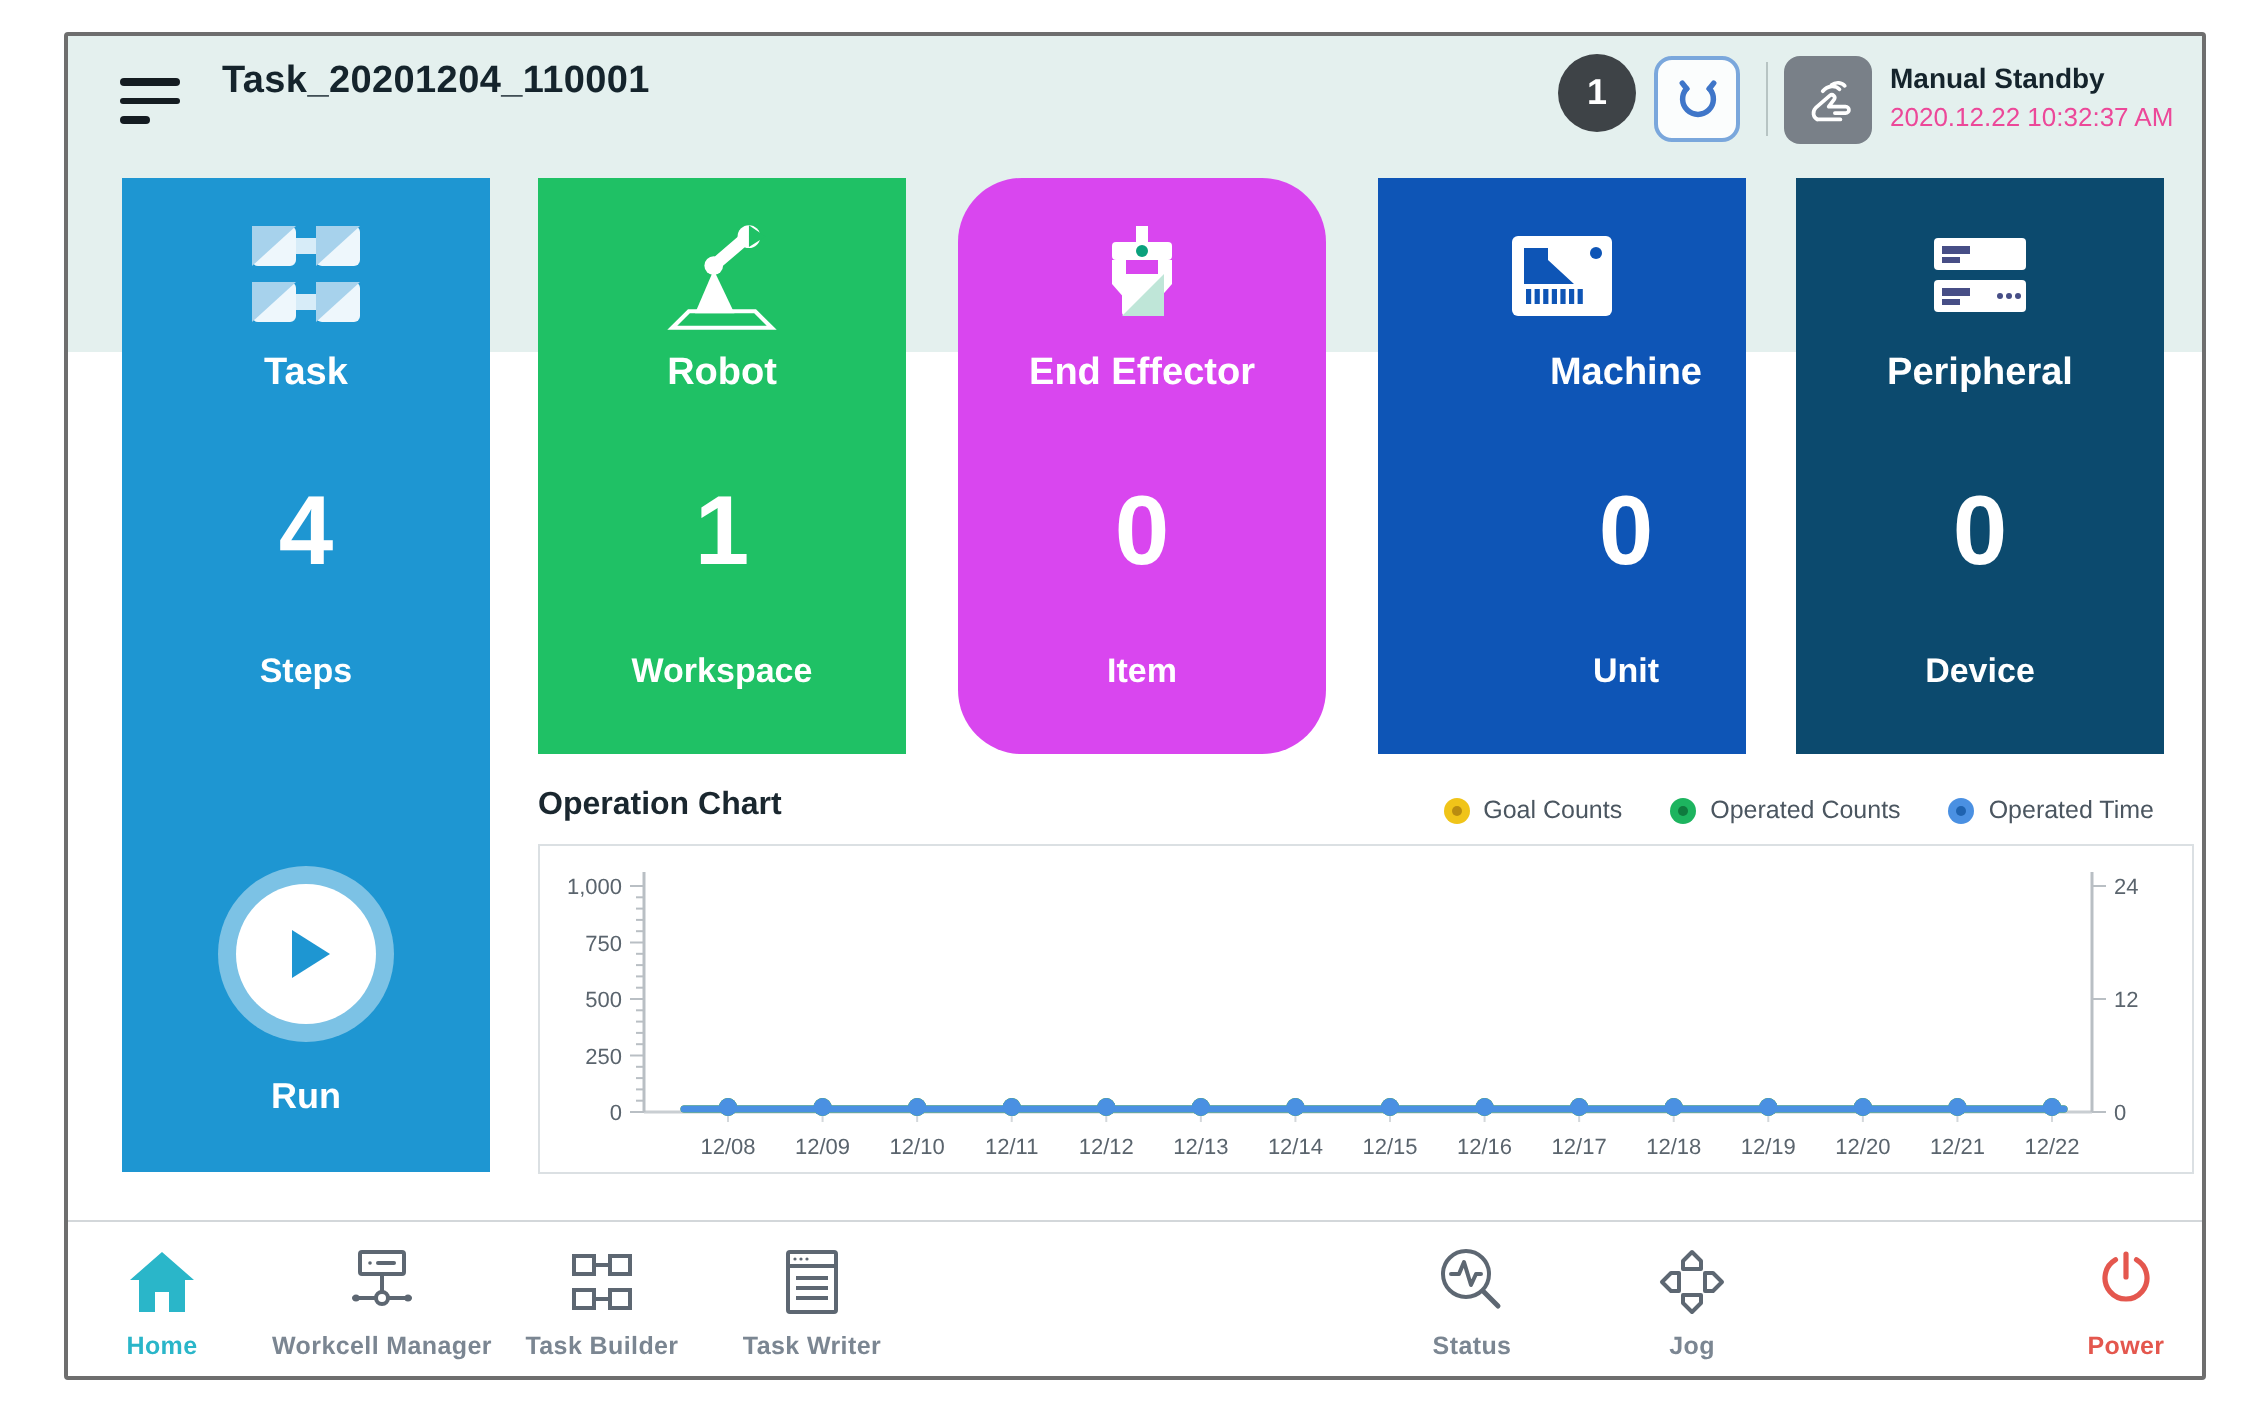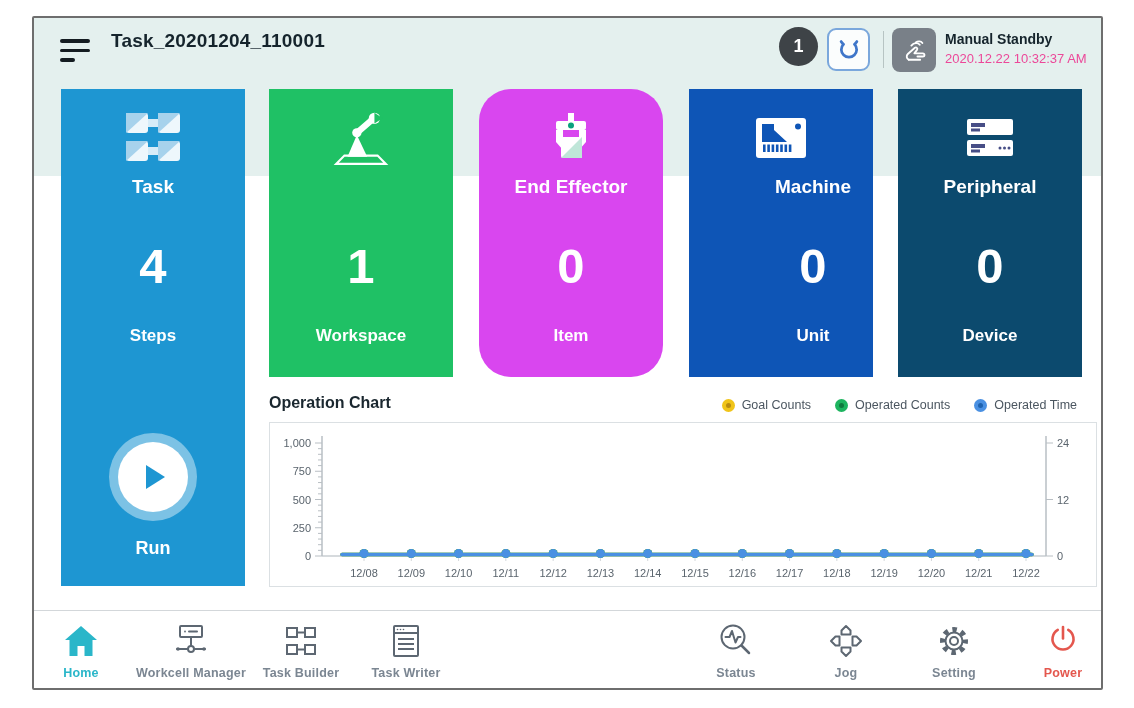--- a/index.html
+++ b/index.html
@@ -126,20 +126,21 @@
     <div class="cicon">
       <svg width="58" height="56" viewBox="0 0 56 54">
         <polygon points="12,44 44,44 52,52 4,52" fill="none" stroke="#fff" stroke-width="2"></polygon>
         <polygon points="15,45 34,45 24,24" fill="#fff"></polygon>
         <circle cx="24" cy="22" r="4.5" fill="#fff"></circle>
         <line x1="24" y1="22" x2="38" y2="10" stroke="#fff" stroke-width="6" stroke-linecap="round"></line>
         <circle cx="41" cy="8" r="5.5" fill="#fff"></circle>
         <polygon points="41,2.5 49,8 41,13" style="fill:var(--card-color)"></polygon>
       </svg>
     </div>
+    <div class="clabel">Robot</div>
     <div class="cvalue">1</div>
     <div class="cunit">Workspace</div>
   </div>
 
   <div class="card card-endeffector" style="background: #d946ef; border-radius: 32px; --card-color: #0aa17c;">
     <div class="cicon">
       <svg width="56" height="54" viewBox="0 0 56 54">
         <rect x="25" y="2" width="6" height="10" fill="#fff"></rect>
         <polygon points="13,19 20,19 20,39 13,31" fill="#fff"></polygon>
         <polygon points="43,19 36,19 36,39 43,31" fill="#fff"></polygon>
@@ -411,30 +412,20 @@
       <svg width="40" height="40" viewBox="0 0 40 40" fill="none" stroke="#5d6772" stroke-width="2" stroke-linejoin="round">
         <polygon points="20,5 24.5,9.5 24.5,13.5 15.5,13.5 15.5,9.5"></polygon>
         <polygon points="20,35 15.5,30.5 15.5,26.5 24.5,26.5 24.5,30.5"></polygon>
         <polygon points="5,20 9.5,15.5 13.5,15.5 13.5,24.5 9.5,24.5"></polygon>
         <polygon points="35,20 30.5,24.5 26.5,24.5 26.5,15.5 30.5,15.5"></polygon>
       </svg>
     </div>
     <div class="nav-label">Jog</div>
   </div>
 
-  <div class="nav-item" style="left:845px">
-    <div class="nav-icon">
-      <svg width="40" height="40" viewBox="0 0 40 40" fill="none" stroke="#5d6772">
-        <circle cx="20" cy="20" r="11.5" stroke-width="5" stroke-dasharray="4.5 4.53" stroke-dashoffset="2"></circle>
-        <circle cx="20" cy="20" r="8.5" stroke-width="2"></circle>
-        <circle cx="20" cy="20" r="4" stroke-width="2"></circle>
-      </svg>
-    </div>
-    <div class="nav-label">Setting</div>
-  </div>
 
   <div class="nav-item power" style="left:954px">
     <div class="nav-icon">
       <svg width="40" height="40" viewBox="0 0 40 40" fill="none" stroke-linecap="round">
         <path d="M14.75 8.9 A10.5 10.5 0 1 0 25.25 8.9" style="stroke:var(--power-color)" stroke-width="2.6"></path>
         <line x1="20" y1="6" x2="20" y2="17.5" style="stroke:var(--power-color)" stroke-width="2.6"></line>
       </svg>
     </div>
     <div class="nav-label">Power</div>
   </div>

